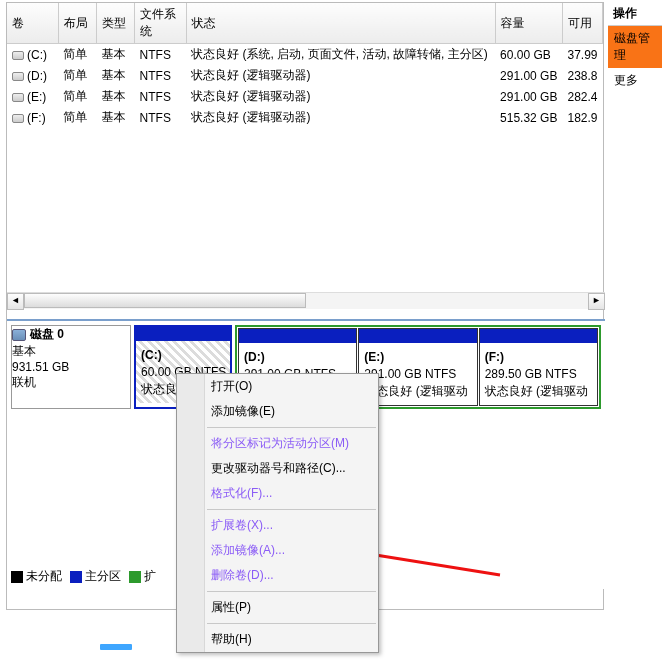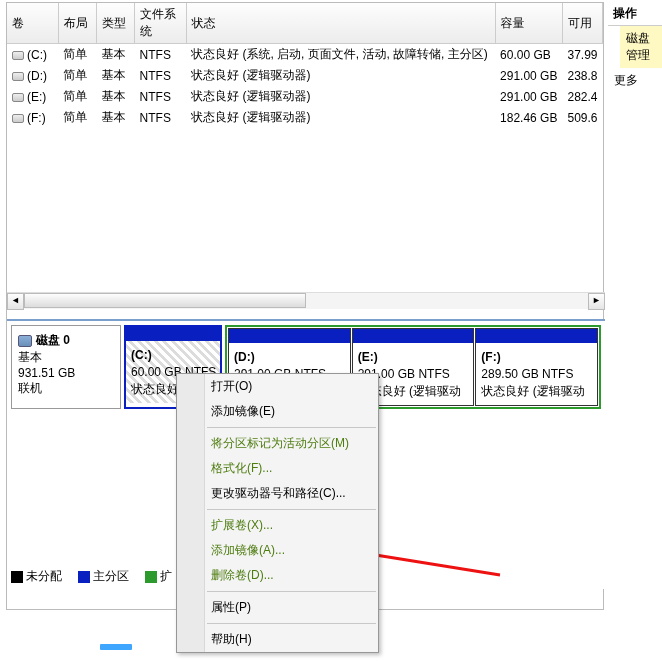--- a/index.html
+++ b/index.html
@@ -3,59 +3,59 @@
 <meta charset="utf-8">
 <style>
   * { box-sizing: border-box; margin: 0; padding: 0; }
   body { font-family: "Microsoft YaHei", Tahoma, sans-serif; font-size: 12px; background: #fff; width: 662px; height: 663px; overflow: hidden; position: relative; }
   
   
   .main-area { position: absolute; left: 6px; top: 2px; width: 598px; height: 608px; border: 1px solid #bbb; background: #fff; }
   .side-panel { position: absolute; left: 608px; top: 2px; width: 54px; height: 608px; background: #fff; }
   .side-header { background: #fff; border-bottom: 1px solid #ccc; padding: 3px 5px; font-weight: bold; }
   .side-item { padding: 4px 6px; cursor: default; }
-  .side-item.hl { background: #fef9c3; margin-left: 12px; }
+  .side-item.hl { background: #f97316; }
   
   
   .vol-table { width: 100%; border-collapse: collapse; }
   .vol-table th { background: linear-gradient(#fdfdfd,#ececec); border: 1px solid #ccc; border-top: none; padding: 3px 5px; text-align: left; font-weight: normal; position: relative; }
   .vol-table th:first-child { border-left: none; }
   .vol-table td { padding: 2px 5px; white-space: nowrap; }
   .disk-icon { display: inline-block; width: 12px; height: 9px; background: linear-gradient(#eee,#ccc); border: 1px solid #888; border-radius: 2px; vertical-align: middle; margin-right: 3px; }
   
   
   .hscroll { position: absolute; left: 0; bottom: 300px; width: 598px; height: 17px; background: #f0f0f0; border-top: 1px solid #ddd; display: flex; }
   .hscroll .btn { width: 17px; height: 17px; background: linear-gradient(#fdfdfd,#e5e5e5); border: 1px solid #bbb; text-align: center; line-height: 13px; font-size: 9px; }
   .hscroll .track { flex: 1; background: #f4f4f4; position: relative; }
   .hscroll .thumb { position: absolute; left: 0; top: 0; height: 15px; width: 50%; background: linear-gradient(#fdfdfd,#dcdcdc); border: 1px solid #bbb; }
   
   
   .graph-area { position: absolute; left: 0; top: 316px; width: 598px; height: 270px; border-top: 2px solid #7a9fcc; background: #fff; }
   .disk-row { display: flex; padding: 4px; gap: 3px; }
-  .disk-label-box { width: 110px; border: 1px solid #999; padding: 6px; background: #fff; }
+  .disk-label-box { width: 120px; border: 1px solid #999; background: #fff; }
   .disk-label-box .hdr { display: flex; align-items: center; gap: 4px; }
   .disk-label-box .hdr .dico { width: 14px; height: 12px; background: linear-gradient(#8ab0d8,#6a8fb8); border: 1px solid #557; border-radius: 2px; }
   .part-group { flex: 1; border: 2px solid #2d9a2d; display: flex; gap: 1px; padding: 1px; }
   .part { border: 1px solid #333; min-width: 0; overflow: hidden; }
   .part .bar { height: 14px; background: #0a1fbf; }
   .part .body { padding: 6px 5px; font-size: 12px; line-height: 1.4; white-space: nowrap; }
   .part.hatched .body { background: repeating-linear-gradient(45deg,#fff 0,#fff 3px,#dcdcdc 3px,#dcdcdc 6px); }
   
   
-  .legend { position: absolute; left: 4px; bottom: 4px; display: flex; gap: 16px; align-items: center; font-size: 12px; }
+  .legend { position: absolute; left: 4px; bottom: 4px; display: flex; gap: 8px; align-items: center; font-size: 12px; }
   .leg-sw { width: 12px; height: 12px; display: inline-block; vertical-align: middle; margin-right: 3px; }
   .sw-black { background: #000; }
   .sw-blue { background: #0a1fbf; }
   .sw-green { background: #2d9a2d; }
   
   
   .ctx-menu { position: absolute; left: 176px; top: 373px; width: 203px; background: #f4f4f4; border: 1px solid #979797; box-shadow: 2px 2px 4px rgba(0,0,0,0.25); z-index: 100; }
   .ctx-menu .strip { position: absolute; left: 0; top: 0; bottom: 0; width: 28px; background: #eaeaea; border-right: 1px solid #d8d8d8; }
   .ctx-item { position: relative; padding: 4px 10px 4px 34px; cursor: default; color: #000; }
-  .ctx-item.disabled { color: #4d7c0f; }
+  .ctx-item.disabled { color: #8b5cf6; }
   .ctx-sep { height: 1px; background: #c8c8c8; margin: 3px 2px 3px 30px; }
   
   
   .arrow-svg { position: absolute; left: 250px; top: 530px; pointer-events: none; z-index: 50; }
   
   .bottom-bar { position: absolute; left: 0; top: 644px; width: 662px; height: 19px; background: #fff; }
   .bb-tab { position: absolute; left: 100px; top: 0; width: 32px; height: 6px; background: #3ea6ff; border-radius: 1px; }
 </style>
 </head>
 <body>
@@ -100,22 +100,22 @@
           <td>状态良好 (逻辑驱动器)</td>
           <td>291.00 GB</td>
           <td>282.4</td>
         </tr>
         <tr>
           <td><span class="disk-icon"></span>(F:)</td>
           <td>简单</td>
           <td>基本</td>
           <td>NTFS</td>
           <td>状态良好 (逻辑驱动器)</td>
-          <td>182.46 GB</td>
-          <td>509.6</td>
+          <td>515.32 GB</td>
+          <td>182.9</td>
         </tr>
       </tbody>
   </table>
 
   <div class="hscroll">
     <div class="btn">◄</div>
     <div class="track">
         <div class="thumb"></div>
       </div>
     <div class="btn">►</div>
@@ -181,22 +181,22 @@
   <div class="side-item hl">磁盘管理</div>
   <div class="side-item">更多</div>
 </div>
 
 <div class="ctx-menu">
   <div class="strip"></div>
   <div class="ctx-item">打开(O)</div>
   <div class="ctx-item">添加镜像(E)</div>
   <div class="ctx-sep"></div>
   <div class="ctx-item disabled">将分区标记为活动分区(M)</div>
+  <div class="ctx-item">更改驱动器号和路径(C)...</div>
   <div class="ctx-item disabled">格式化(F)...</div>
-  <div class="ctx-item">更改驱动器号和路径(C)...</div>
   <div class="ctx-sep"></div>
   <div class="ctx-item disabled">扩展卷(X)...</div>
   <div class="ctx-item disabled">添加镜像(A)...</div>
   <div class="ctx-item disabled">删除卷(D)...</div>
   <div class="ctx-sep"></div>
   <div class="ctx-item">属性(P)</div>
   <div class="ctx-sep"></div>
   <div class="ctx-item">帮助(H)</div>
 </div>
 

